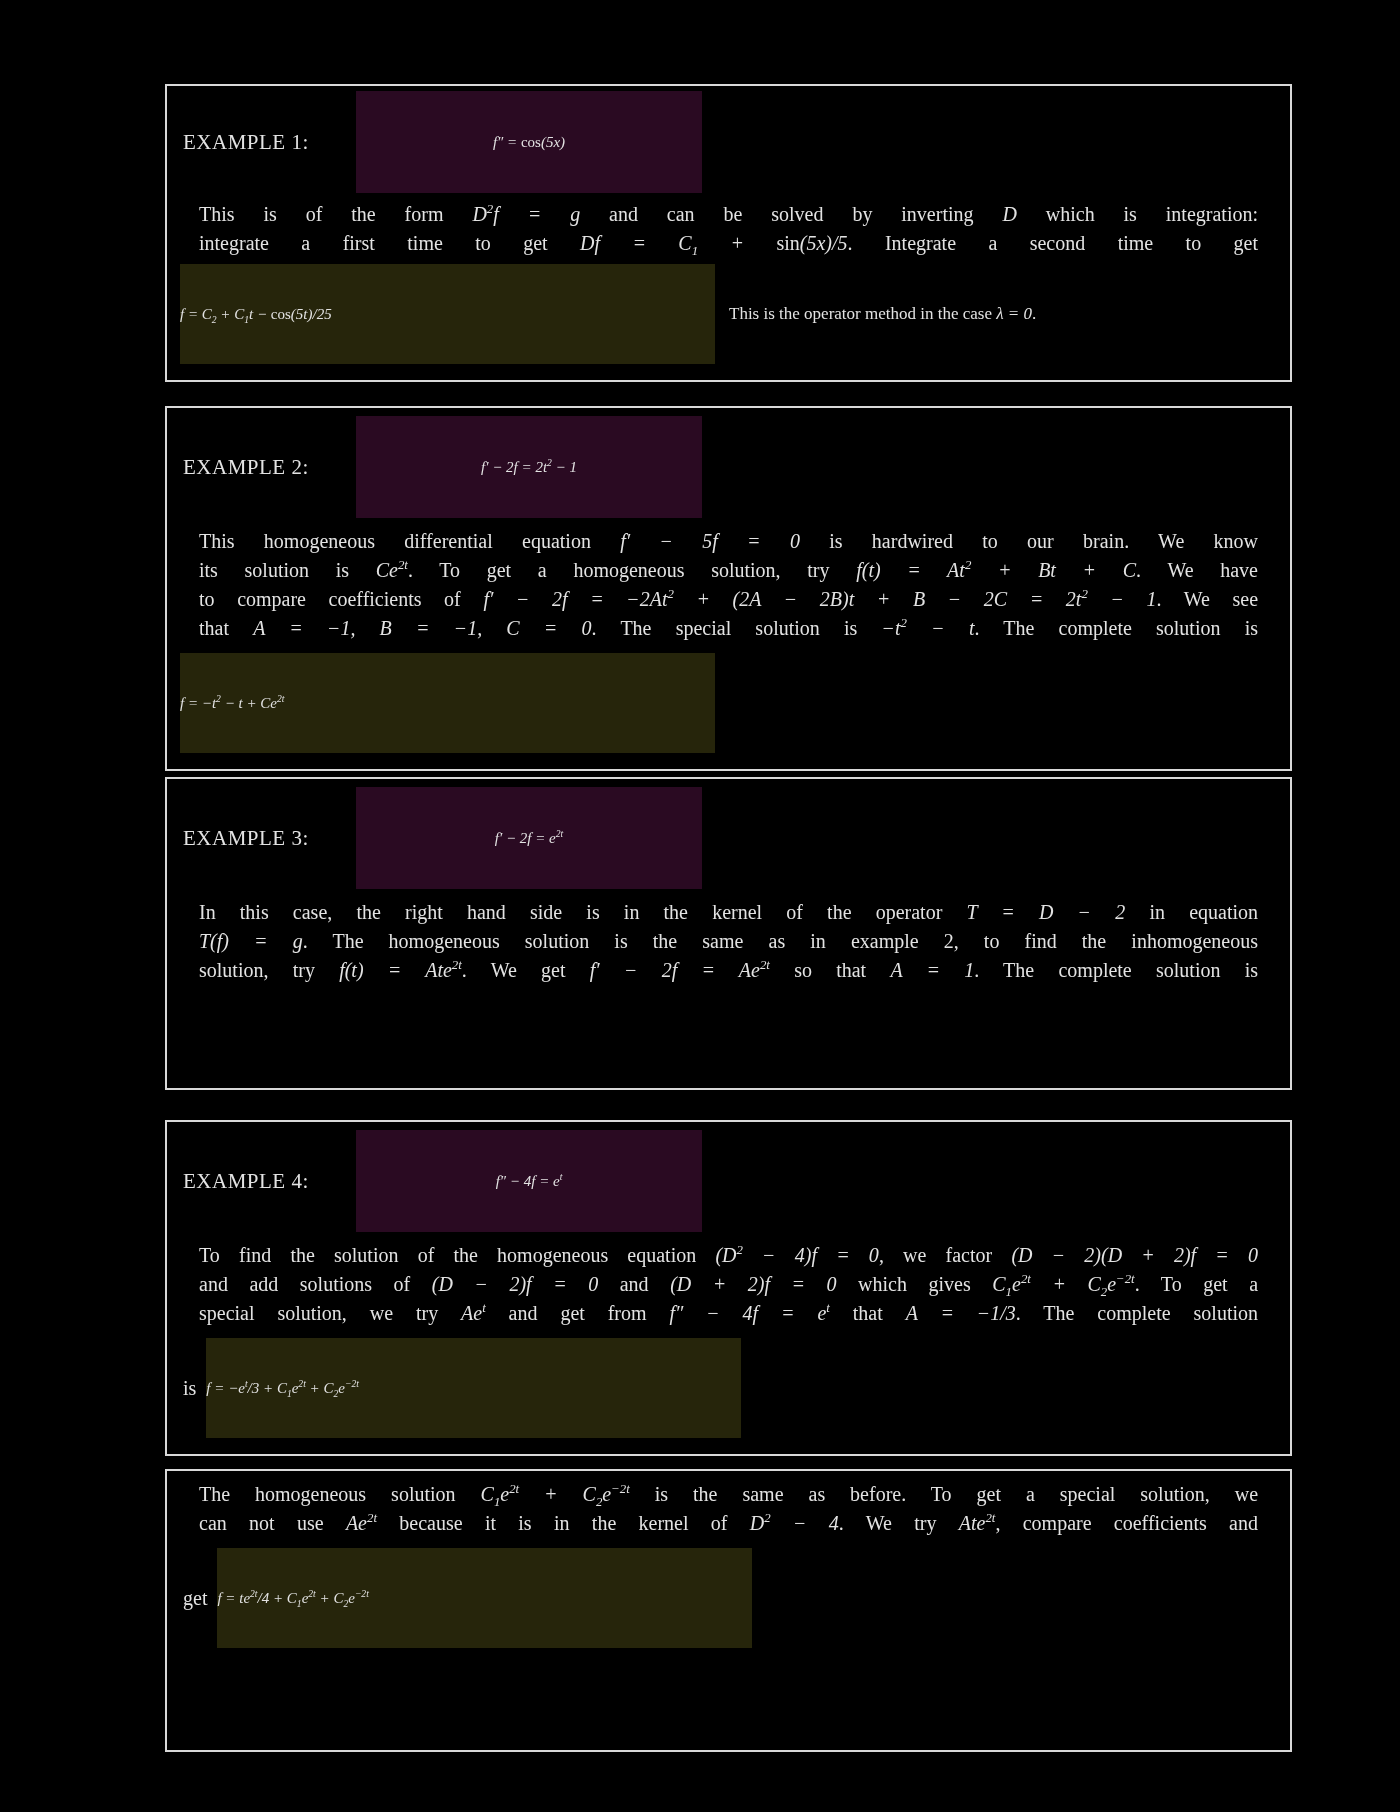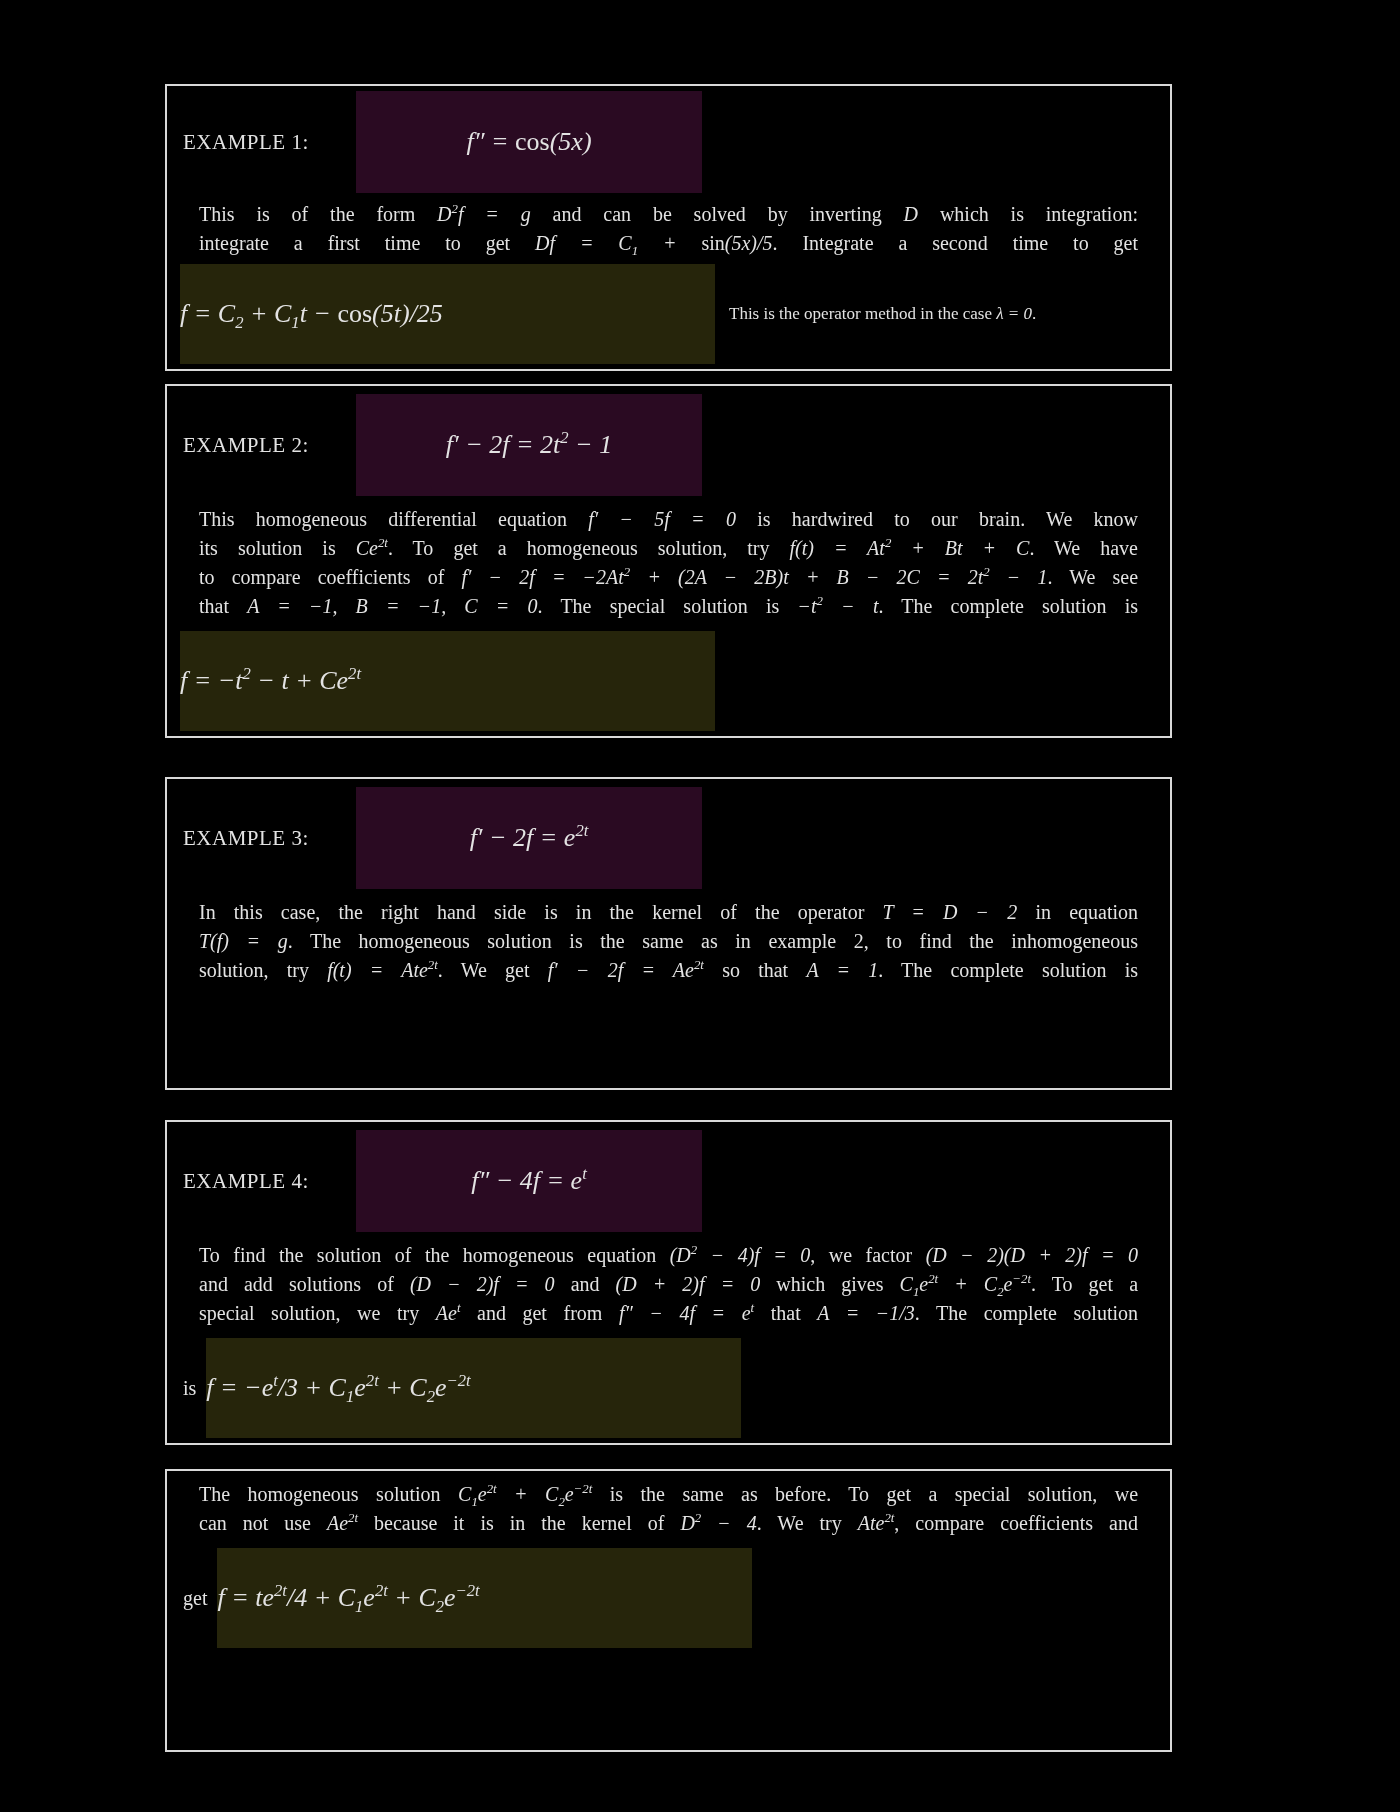--- a/index.html
+++ b/index.html
@@ -4,43 +4,43 @@
 <style>
   html,body{margin:0;padding:0}
   body{
     width:1400px;height:1812px;position:relative;
     background:var(--c-bg,#000);
     color:var(--c-text,#e3e3e3);
     font-family:"Liberation Serif","DejaVu Serif",serif;
     overflow:hidden;
   }
   .box{
-    position:absolute;left:165px;width:1007px;box-sizing:border-box;
+    position:absolute;left:165px;width:1127px;box-sizing:border-box;
     border:2px solid var(--c-border,#d9d9d9);
     background:var(--c-bg,#000);
-    padding-bottom:5px;
+    padding-bottom:16px;
   }
   .b1{top:84px;min-height:282px}
-  .b2{top:384px;min-height:347px}
+  .b2{top:406px;min-height:347px}
   .b3{top:777px;min-height:313px}
   .b4{top:1120px;min-height:320px}
   .b5{top:1469px;min-height:283px}
 
   .hdr{position:relative;height:102px;margin-top:8px}
   .b1 .hdr{margin-top:5px}
   .label{
     position:absolute;left:16px;top:50%;transform:translateY(-50%);
     font-size:21px;letter-spacing:.5px;white-space:nowrap;
   }
   .eq-hl{
     position:absolute;left:189px;top:0;width:346px;height:102px;
     background:var(--c-eqhl,#2a0a22);
     display:flex;align-items:center;justify-content:center;
   }
-  .eq{font-size:26px;white-space:nowrap}
+  .eq{font-size:15px;white-space:nowrap}
 
   .mi{font-style:italic}
   .rm{font-style:normal}
   sup,sub{font-size:64%;line-height:0}
 
   .body{margin:9px 32px 0;font-size:20px}
   .b1 .body{margin-top:7px}
   .line{line-height:29px;text-align:justify;text-align-last:justify}
 
   .solrow{display:flex;align-items:center;margin:10px 16px 0 13px}

